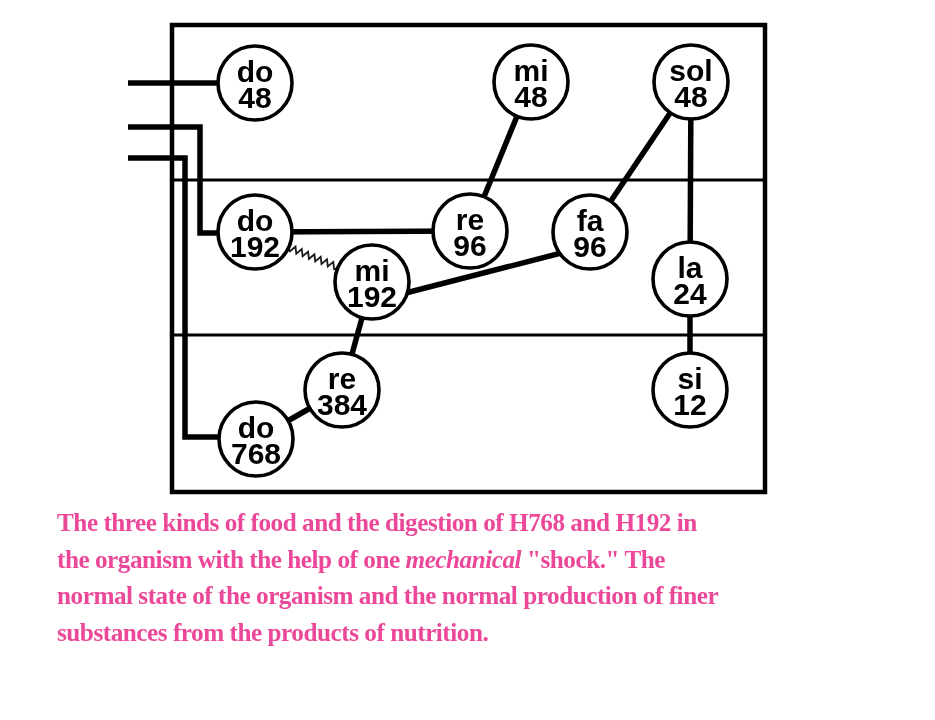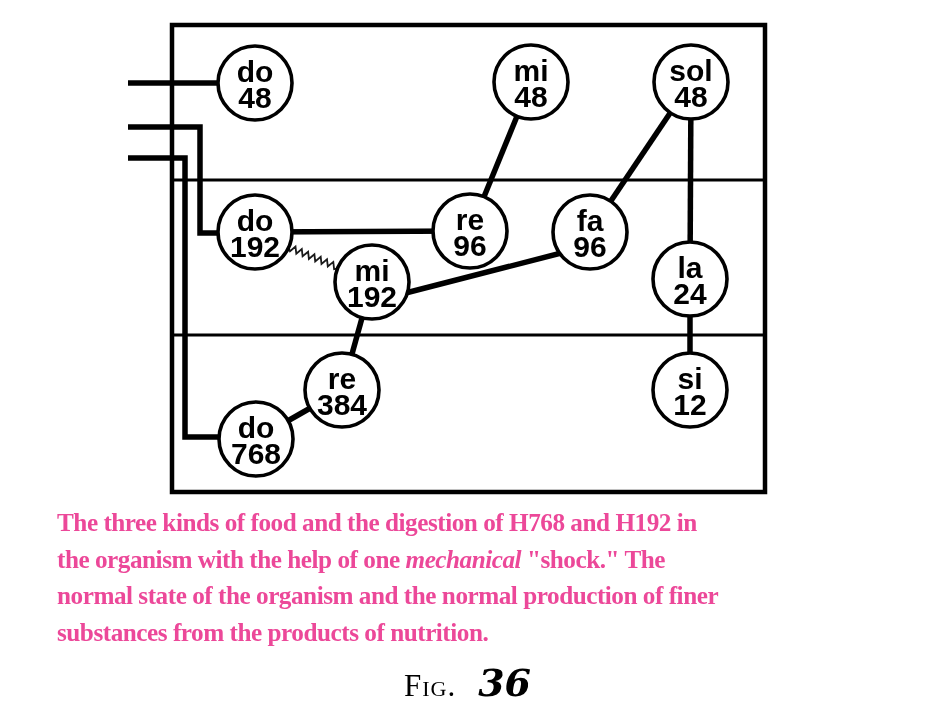--- a/index.html
+++ b/index.html
@@ -72,17 +72,14 @@
       <text x="256" y="453.5" text-anchor="middle" dominant-baseline="central" fill="#000000" font-family="&quot;Liberation Sans&quot;, sans-serif" font-size="30" font-weight="bold">768</text>
     </svg>
 
   <div id="caption">
     <div class="cap-line">The three kinds of food and the digestion of H768 and H192 in</div>
     <div class="cap-line"><span>the organism with the help of one </span><span class="ital">mechanical</span><span> "shock." The</span></div>
     <div class="cap-line">normal state of the organism and the normal production of finer</div>
     <div class="cap-line">substances from the products of nutrition.</div>
   </div>
 
-  <div id="fig-line">
-    <span id="fig-label">Fig.</span><span id="fig-number">36</span>
-  </div>
 
 </div>
 
 </body></html>

